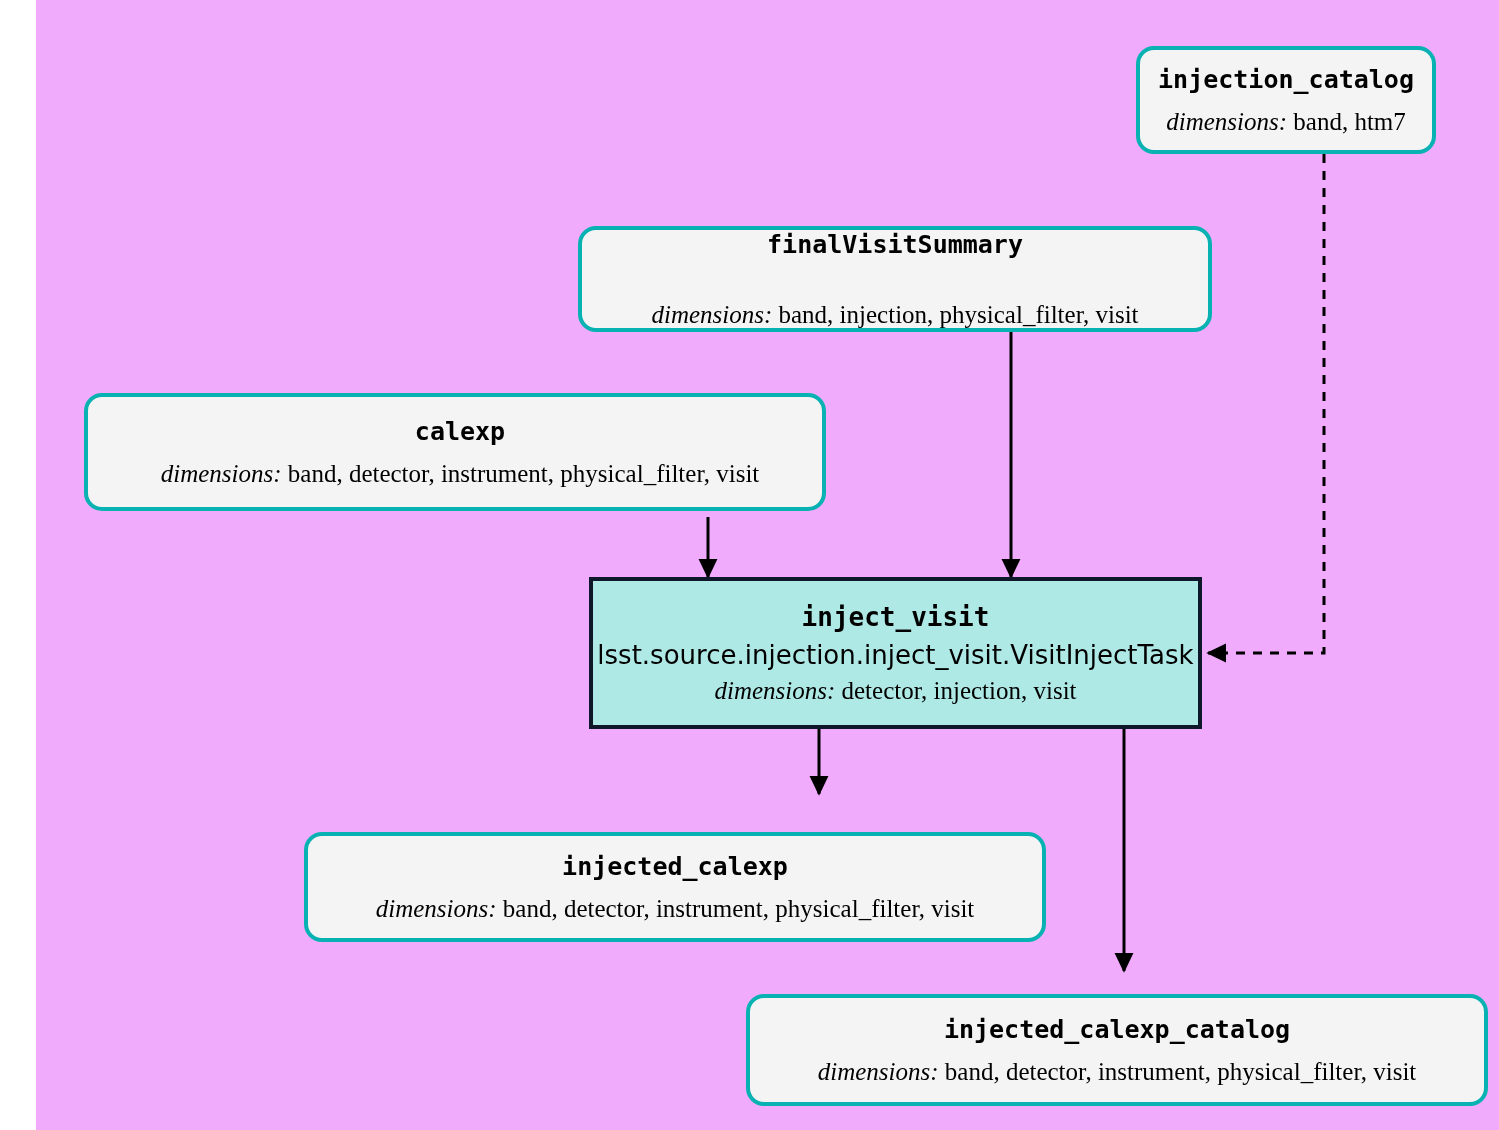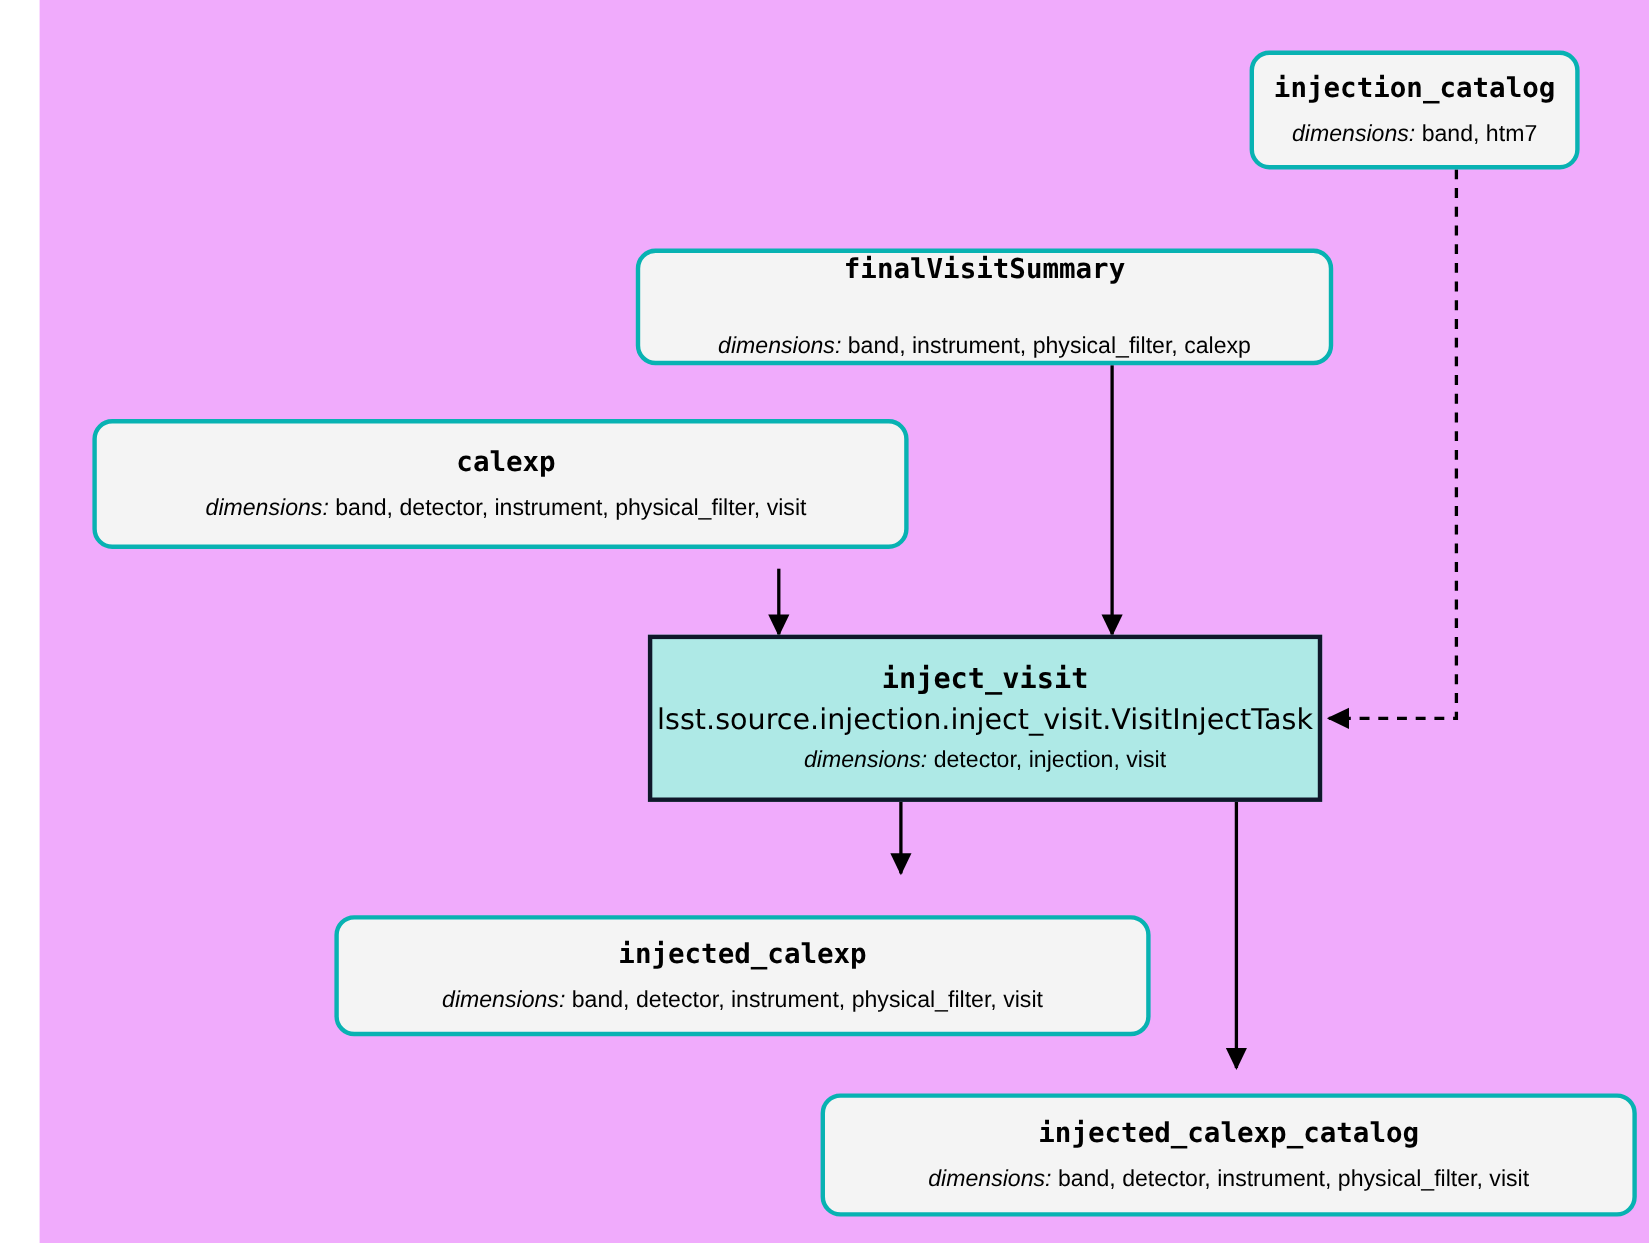--- a/index.html
+++ b/index.html
@@ -53,22 +53,22 @@
   }
   .node.dataset .node-title {
     font-size: 25px;
     line-height: 30px;
   }
   .node.task .node-title {
     font-size: 26px;
     line-height: 30px;
   }
   .node-dims {
-    font-family: Liberation Sans, sans-serif;
-    font-size: 21px;
+    font-family: Liberation Serif, serif;
+    font-size: 25px;
     line-height: 26px;
     color: #000000;
     white-space: nowrap;
   }
   .node-dims .dims-label {
     font-style: italic;
   }
   .node-task-path {
     font-family: "DejaVu Sans", sans-serif;
     font-size: 26px;
@@ -119,25 +119,25 @@
       <span class="dims-label">dimensions: </span>
       <span>band, htm7</span>
     </div>
   </div>
 
   <div class="node dataset" style="left:542px; top:226px; width:634px; height:106px;justify-content:space-between;">
     <div class="node-title">finalVisitSummary</div>
     <div class="sp-title-gap"></div>
     <div class="node-dims">
       <span class="dims-label">dimensions: </span>
-      <span>band, instrument, physical_filter, calexp</span>
+      <span>band, injection, physical_filter, visit</span>
     </div>
   </div>
 
-  <div class="node dataset" style="left:48px; top:381px; width:742px; height:118px;padding-left:10px;">
+  <div class="node dataset" style="left:48px; top:393px; width:742px; height:118px;padding-left:10px;">
     <div class="node-title">calexp</div>
     <div class="sp-title-gap"></div>
     <div class="node-dims">
       <span class="dims-label">dimensions: </span>
       <span>band, detector, instrument, physical_filter, visit</span>
     </div>
   </div>
 
   <div class="node task" style="left:553px; top:577px; width:613px; height:152px;">
     <div class="node-title">inject_visit</div>

